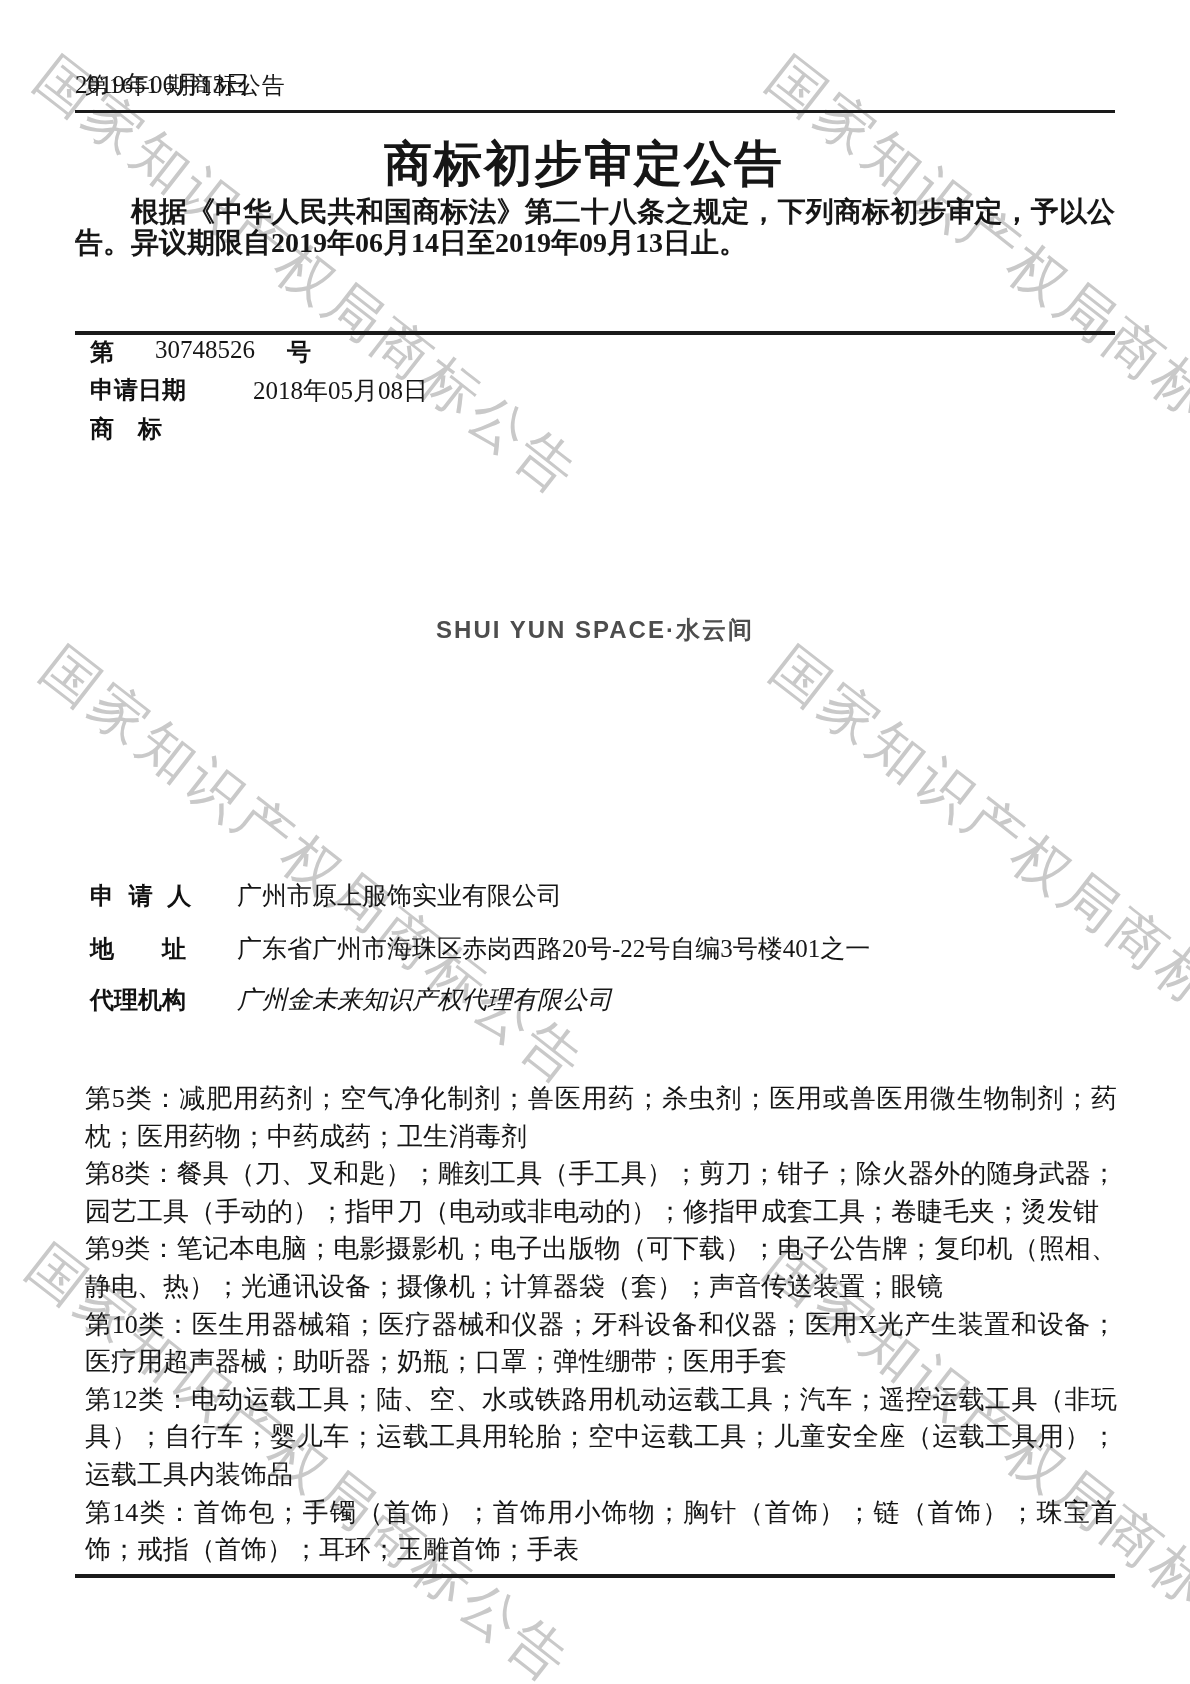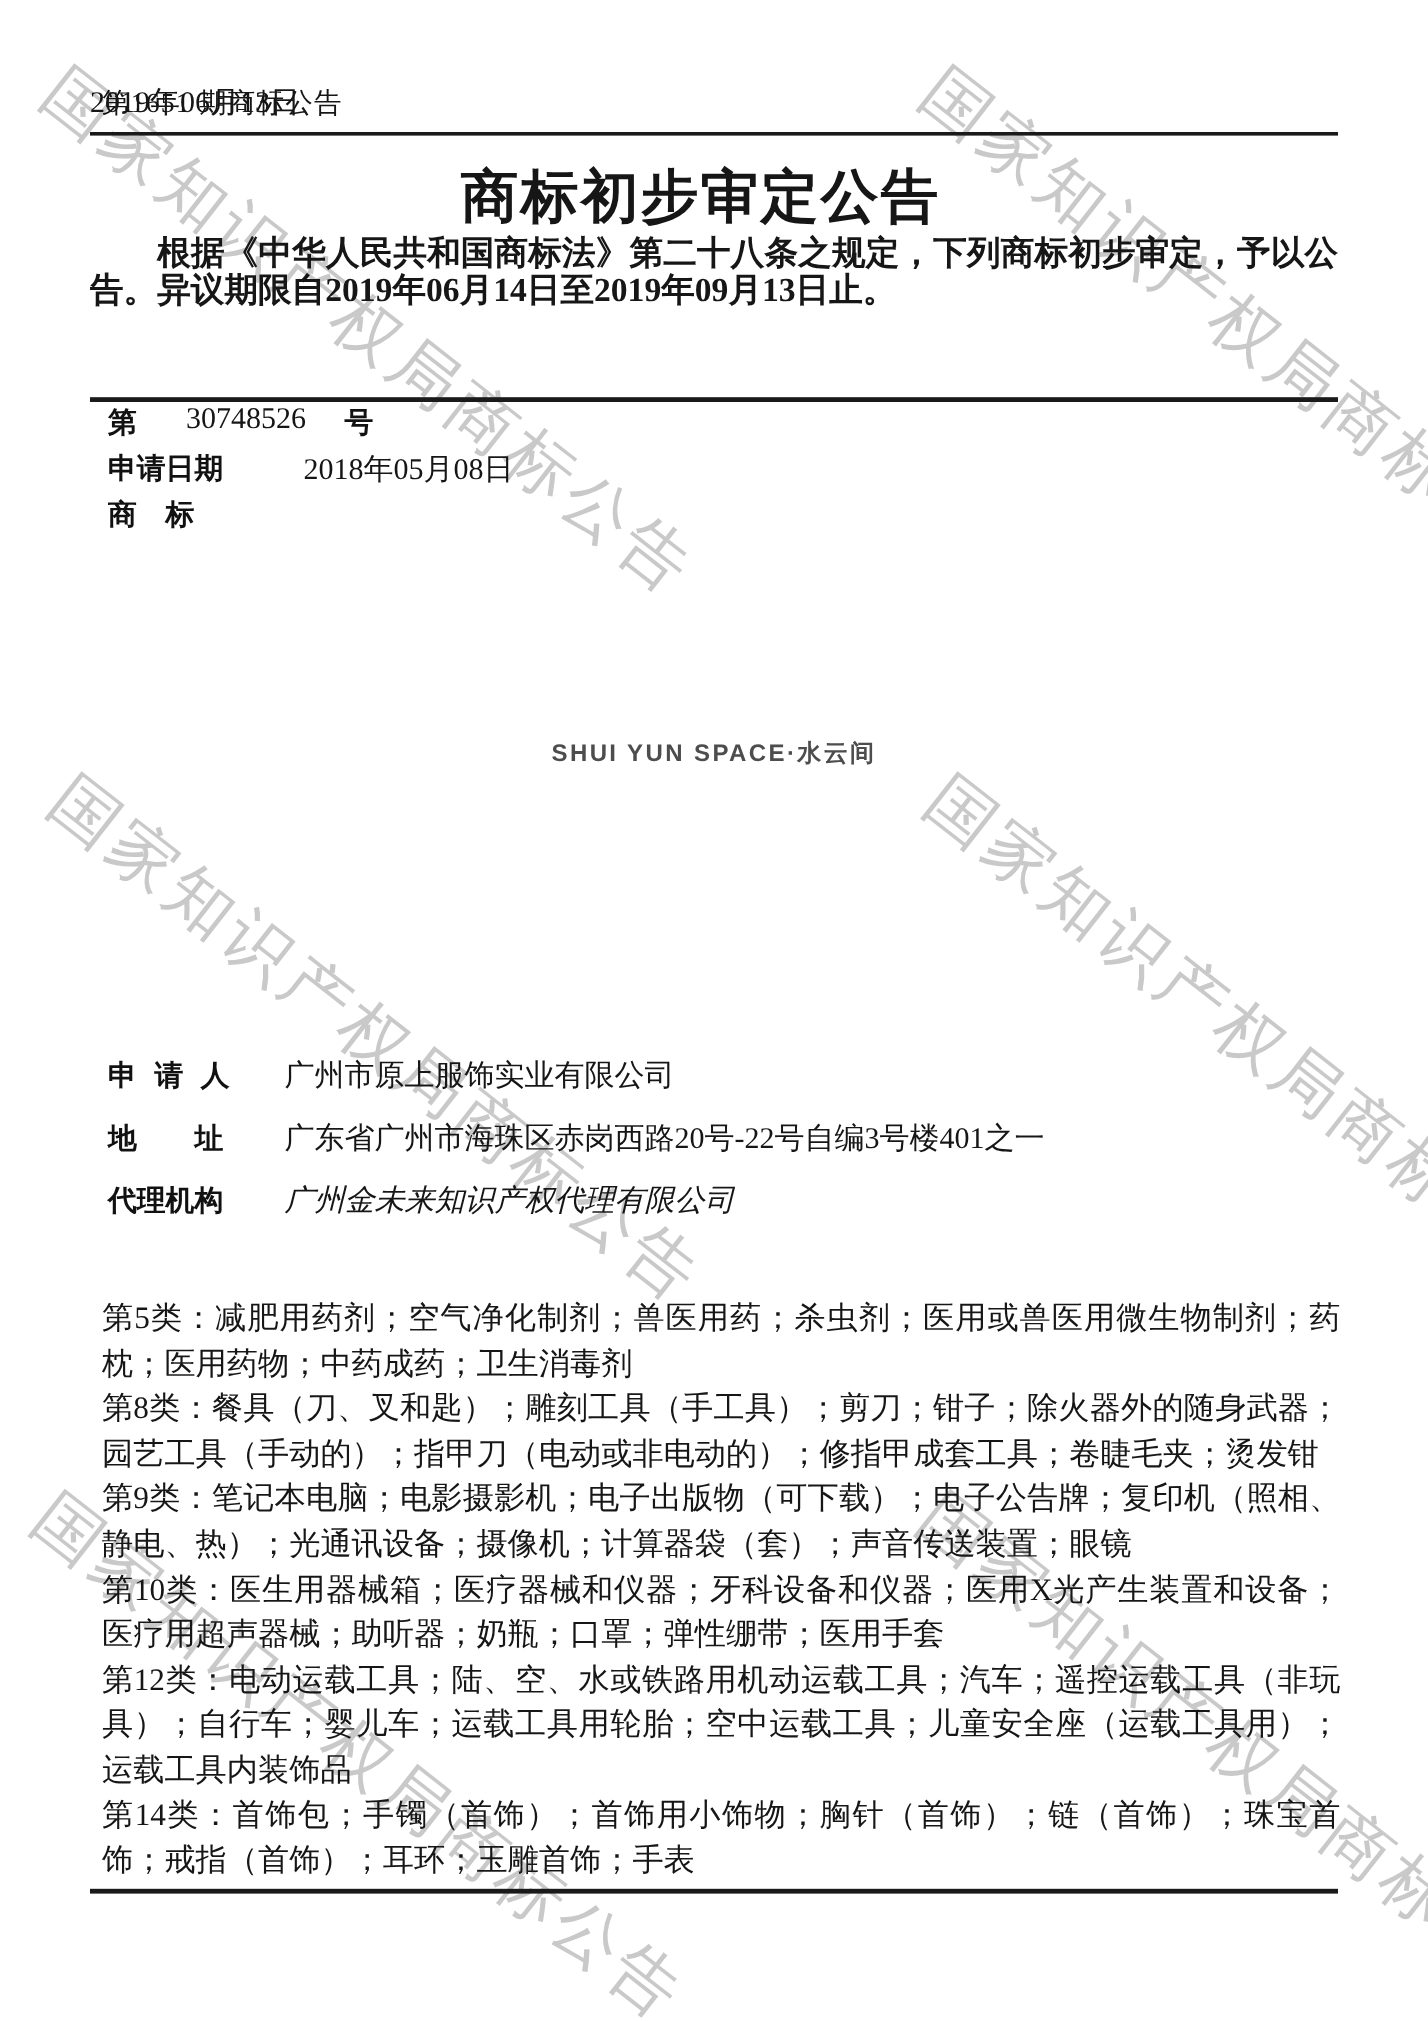--- a/index.html
+++ b/index.html
@@ -41,21 +41,21 @@
 
   .regno-prefix{left:90px;top:336px;}
   .regno-value{left:155px;top:336px;}
   .regno-suffix{left:287px;top:336px;}
   .appdate-label{left:90px;top:374px;}
   .appdate-value{left:253px;top:374px;}
   .mark-label{left:90px;top:413px;}
 
   .tm-display{position:absolute;left:75px;top:614px;width:1040px;text-align:center;
               font-family:"Liberation Sans","DejaVu Sans",sans-serif;
-              font-weight:600;font-size:20px;letter-spacing:2px;color:#4d4d4d;}
+              font-weight:600;font-size:24px;letter-spacing:2px;color:#4d4d4d;}
 
   .applicant-label{left:90px;top:880px;letter-spacing:4px;}
   .applicant-value{left:237px;top:879px;}
   .address-label{left:90px;top:933px;}
   .address-value{left:237px;top:932px;}
   .agent-label{left:90px;top:984px;}
   .agent-value{left:237px;top:983px;font-style:italic;}
   .goods-heading{left:90px;top:1035px;font-size:25px;}
 
   .classes{position:absolute;left:85px;top:1080px;width:1032px;}

